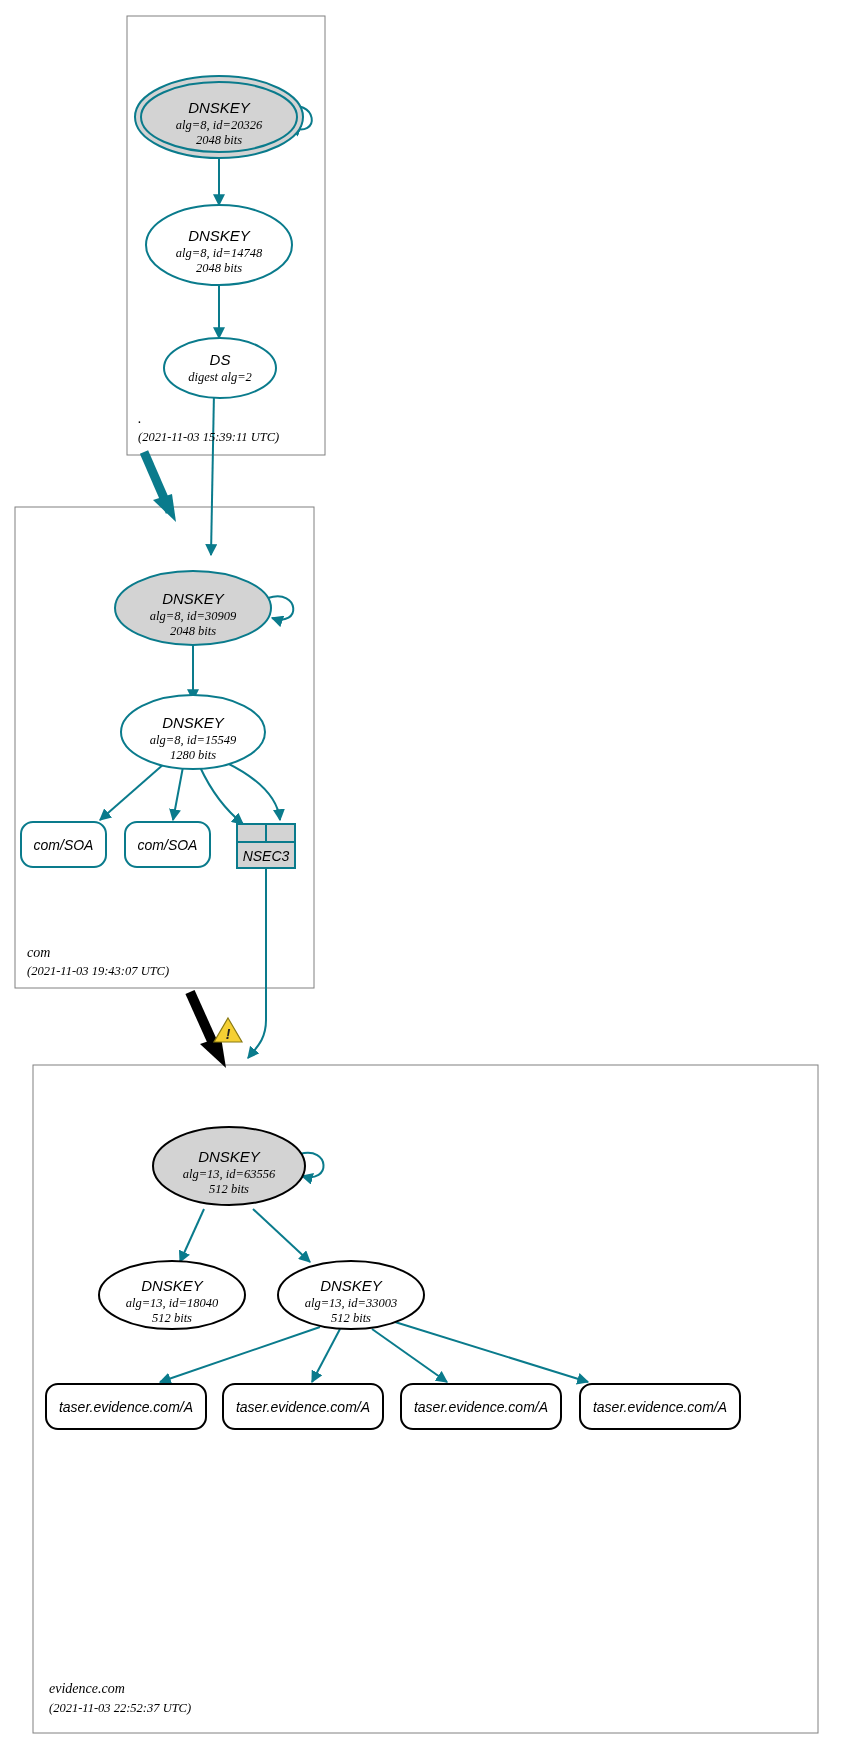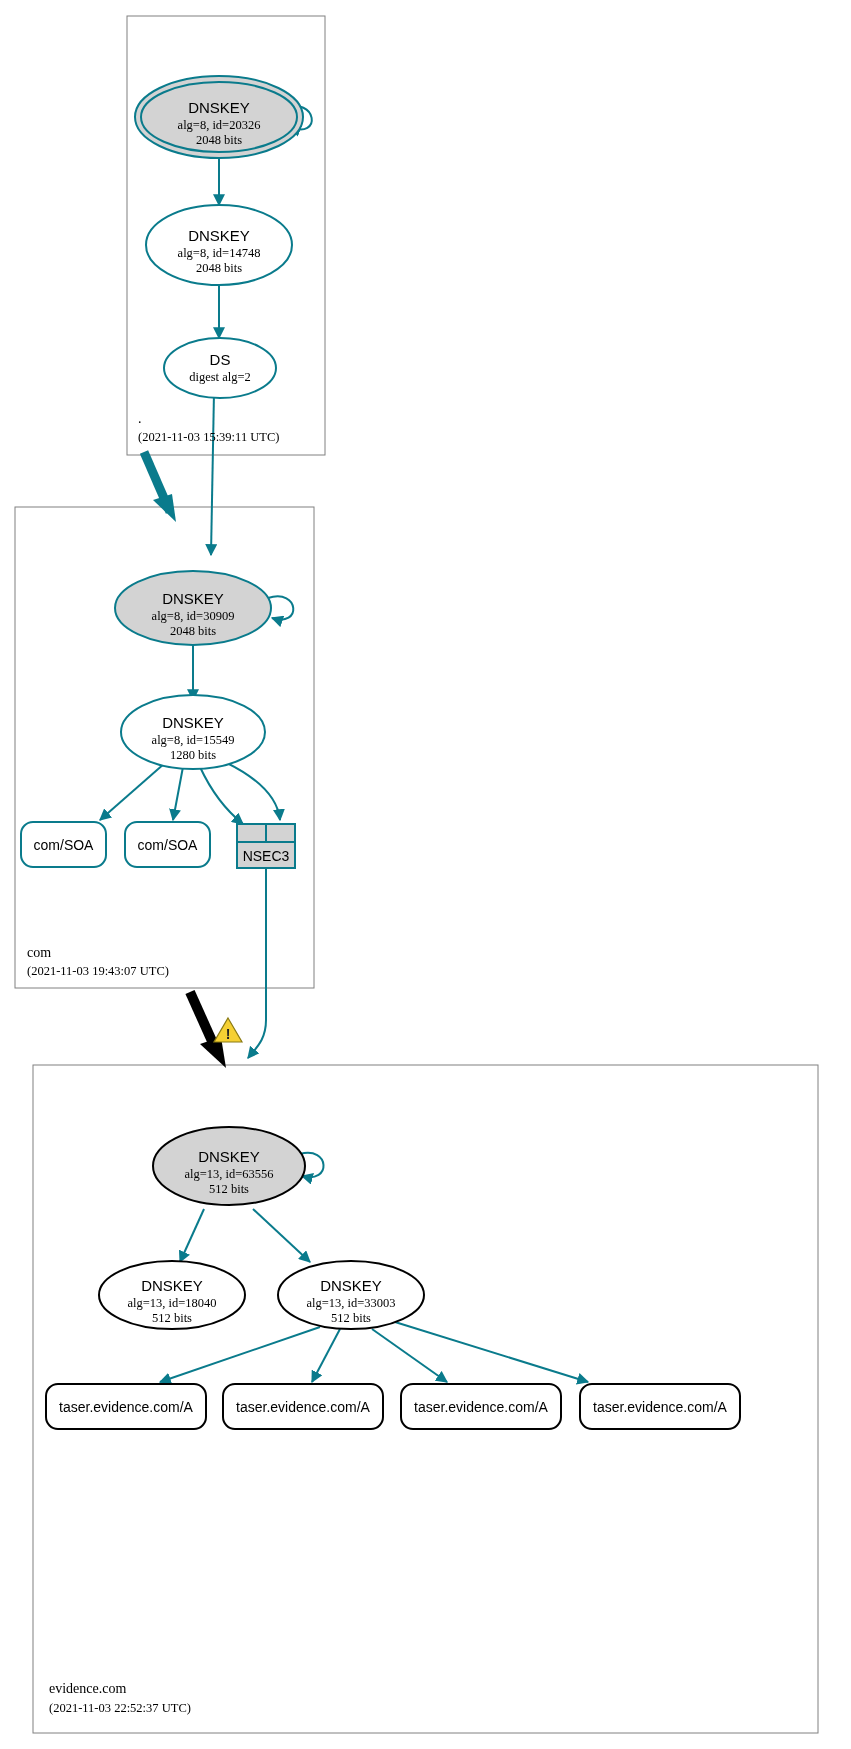--- a/index.html
+++ b/index.html
@@ -9,20 +9,21 @@
   }
   body {
     font-family: "Liberation Sans", sans-serif;
   }
   #canvas {
     position: relative;
     width: 851px;
     height: 1749px;
     background: #ffffff;
     overflow: hidden;
+    font-style: italic;
   }
   svg.layer {
     position: absolute;
     top: 0;
     left: 0;
     width: 851px;
     height: 1749px;
   }
   .zone-box {
     fill: #ffffff;

